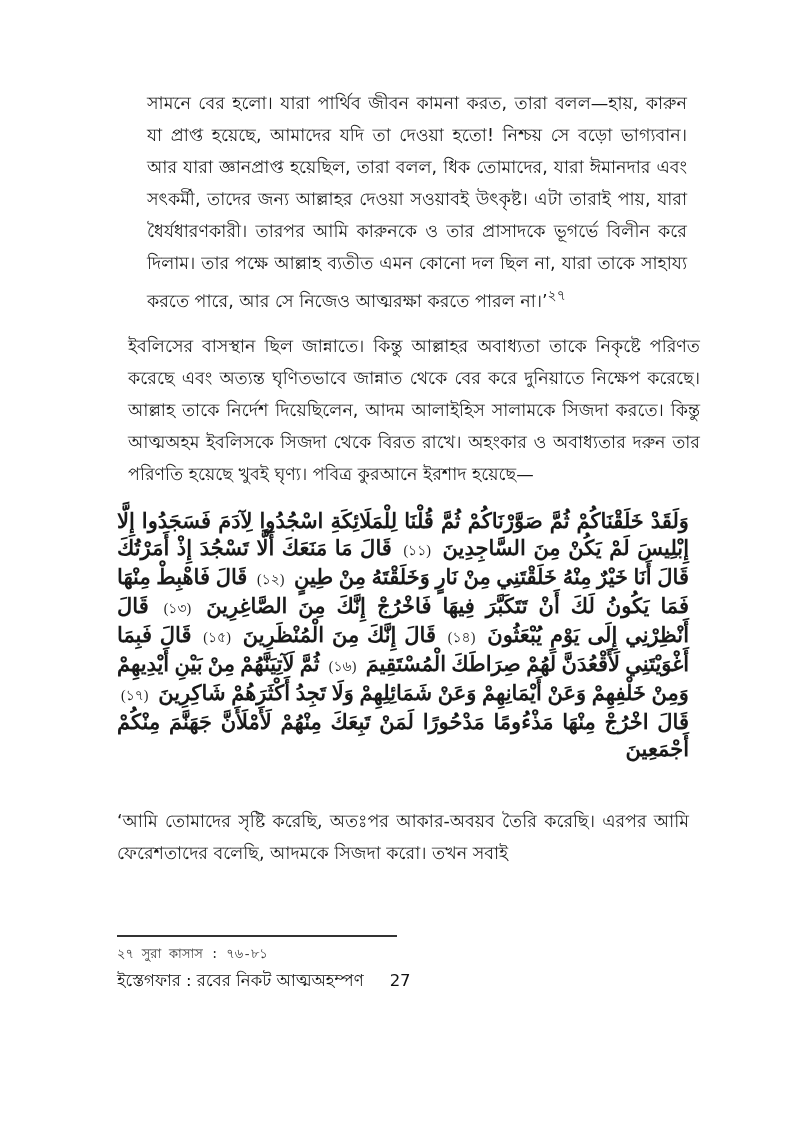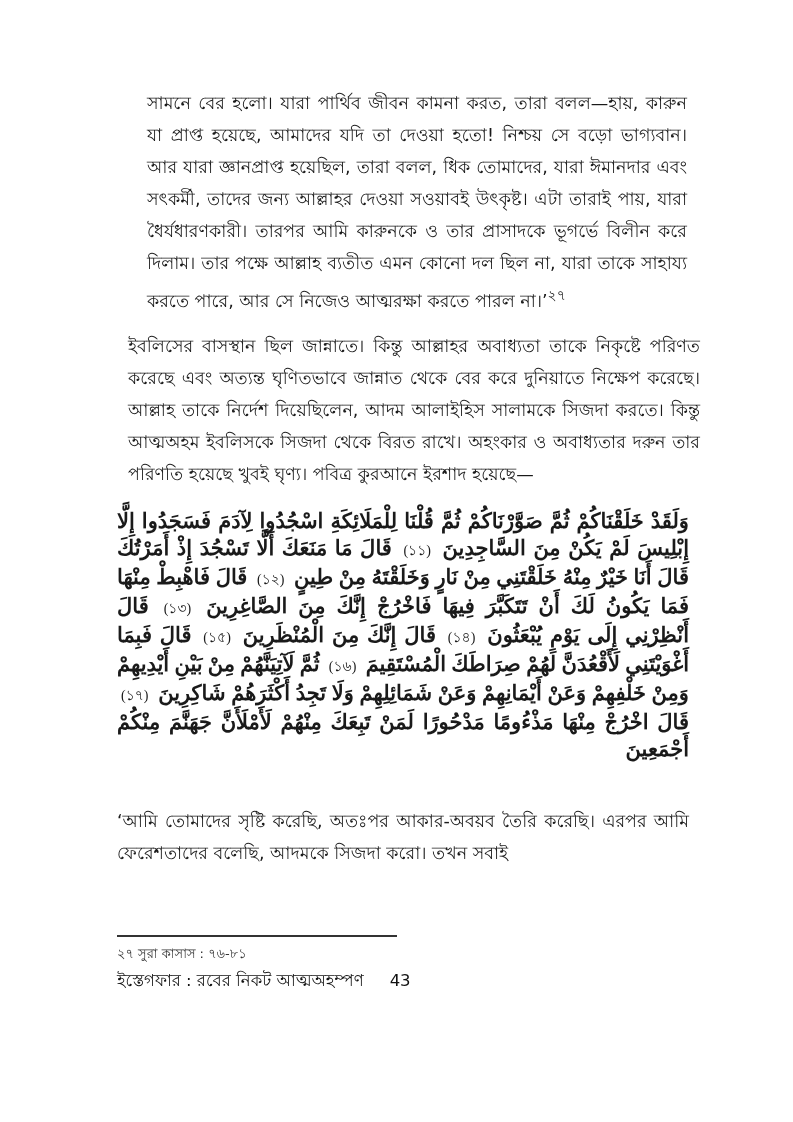--- a/index.html
+++ b/index.html
@@ -6,21 +6,21 @@
   body { width:793px; height:1122px; position:relative; overflow:hidden; color:#1a1a1a;
          font-family: "DejaVu Sans", "Liberation Sans", sans-serif; }
   .para { position:absolute; font-size:17.5px; line-height:32px; text-align:justify; text-align-last:left; }
   .quote-block { left:147px; top:87px; width:540px; }
   .body-para { left:128px; top:330px; width:572px; }
   .arabic { position:absolute; left:117px; top:508px; width:572px; direction:rtl; text-align:justify; text-align-last:right;
             font-family: Liberation Serif, serif; font-size:21px; line-height:27px; font-weight:bold; }
   .arabic .vnum { font-weight:normal; font-size:14px; margin:0 4px; }
   .translation { left:117px; top:797px; width:572px;margin-top:8px; }
   .footnote-rule { position:absolute; left:117px; top:935px; width:280px; height:0; border-top:2px solid #333; }
-  .footnote { position:absolute; left:117px; top:944px; font-size:13px; color:#333; }
+  .footnote { position:absolute; left:117px; top:944px; font-size:13px; color:#333;font-family:Liberation Mono, monospace; }
   .footer { position:absolute; left:117px; top:968px; font-size:16.5px; color:#111; }
   .footer .pg { margin-left:26px; }
   .sup { font-size:14px; vertical-align:super; }
 </style>
 </head>
 <body>
 
 <div class="para quote-block">
   <span>সামনে বের হলো। যারা পার্থিব জীবন কামনা করত, তারা বলল—হায়, কারুন যা প্রাপ্ত হয়েছে, আমাদের যদি তা দেওয়া হতো! নিশ্চয় সে বড়ো ভাগ্যবান। আর যারা জ্ঞানপ্রাপ্ত হয়েছিল, তারা বলল, ধিক তোমাদের, যারা ঈমানদার এবং সৎকর্মী, তাদের জন্য আল্লাহর দেওয়া সওয়াবই উৎকৃষ্ট। এটা তারাই পায়, যারা ধৈর্যধারণকারী। তারপর আমি কারুনকে ও তার প্রাসাদকে ভূগর্ভে বিলীন করে দিলাম। তার পক্ষে আল্লাহ ব্যতীত এমন কোনো দল ছিল না, যারা তাকে সাহায্য করতে পারে, আর সে নিজেও আত্মরক্ষা করতে পারল না।’</span><span class="sup">২৭</span>
 </div>
@@ -28,14 +28,14 @@
 <div class="para body-para">ইবলিসের বাসস্থান ছিল জান্নাতে। কিন্তু আল্লাহর অবাধ্যতা তাকে নিকৃষ্টে পরিণত করেছে এবং অত্যন্ত ঘৃণিতভাবে জান্নাত থেকে বের করে দুনিয়াতে নিক্ষেপ করেছে। আল্লাহ তাকে নির্দেশ দিয়েছিলেন, আদম আলাইহিস সালামকে সিজদা করতে। কিন্তু আত্মঅহম ইবলিসকে সিজদা থেকে বিরত রাখে। অহংকার ও অবাধ্যতার দরুন তার পরিণতি হয়েছে খুবই ঘৃণ্য। পবিত্র কুরআনে ইরশাদ হয়েছে—</div>
 
 <div class="arabic" id="arabic"><span>وَلَقَدْ خَلَقْنَاكُمْ ثُمَّ صَوَّرْنَاكُمْ ثُمَّ قُلْنَا لِلْمَلَائِكَةِ اسْجُدُوا لِآدَمَ فَسَجَدُوا إِلَّا إِبْلِيسَ لَمْ يَكُنْ مِنَ السَّاجِدِينَ </span><span class="vnum" dir="ltr">(১১)</span> <span>قَالَ مَا مَنَعَكَ أَلَّا تَسْجُدَ إِذْ أَمَرْتُكَ قَالَ أَنَا خَيْرٌ مِنْهُ خَلَقْتَنِي مِنْ نَارٍ وَخَلَقْتَهُ مِنْ طِينٍ </span><span class="vnum" dir="ltr">(১২)</span> <span>قَالَ فَاهْبِطْ مِنْهَا فَمَا يَكُونُ لَكَ أَنْ تَتَكَبَّرَ فِيهَا فَاخْرُجْ إِنَّكَ مِنَ الصَّاغِرِينَ </span><span class="vnum" dir="ltr">(১৩)</span> <span>قَالَ أَنْظِرْنِي إِلَى يَوْمِ يُبْعَثُونَ </span><span class="vnum" dir="ltr">(১৪)</span> <span>قَالَ إِنَّكَ مِنَ الْمُنْظَرِينَ </span><span class="vnum" dir="ltr">(১৫)</span> <span>قَالَ فَبِمَا أَغْوَيْتَنِي لَأَقْعُدَنَّ لَهُمْ صِرَاطَكَ الْمُسْتَقِيمَ </span><span class="vnum" dir="ltr">(১৬)</span> <span>ثُمَّ لَآتِيَنَّهُمْ مِنْ بَيْنِ أَيْدِيهِمْ وَمِنْ خَلْفِهِمْ وَعَنْ أَيْمَانِهِمْ وَعَنْ شَمَائِلِهِمْ وَلَا تَجِدُ أَكْثَرَهُمْ شَاكِرِينَ </span><span class="vnum" dir="ltr">(১৭)</span> <span>قَالَ اخْرُجْ مِنْهَا مَذْءُومًا مَدْحُورًا لَمَنْ تَبِعَكَ مِنْهُمْ لَأَمْلَأَنَّ جَهَنَّمَ مِنْكُمْ أَجْمَعِينَ </span></div>
 
 <div class="para translation">‘আমি তোমাদের সৃষ্টি করেছি, অতঃপর আকার-অবয়ব তৈরি করেছি। এরপর আমি ফেরেশতাদের বলেছি, আদমকে সিজদা করো। তখন সবাই</div>
 
 <div class="footnote-rule"></div>
 <div class="footnote">২৭ সুরা কাসাস : ৭৬-৮১</div>
 
 <div class="footer">
-  <span>ইস্তেগফার : রবের নিকট আত্মঅহম্পণ</span><span class="pg">43</span>
+  <span>ইস্তেগফার : রবের নিকট আত্মঅহম্পণ</span><span class="pg">27</span>
 </div>
 
 </body></html>

